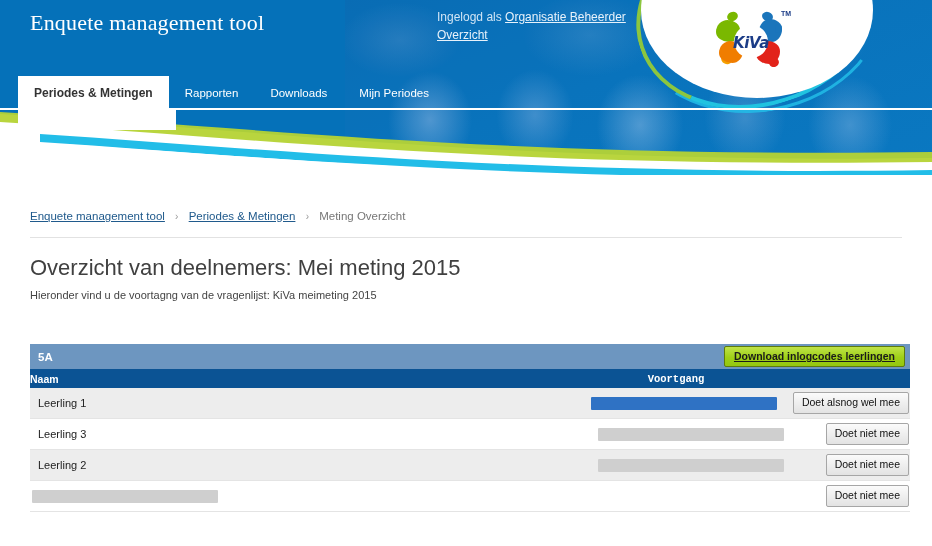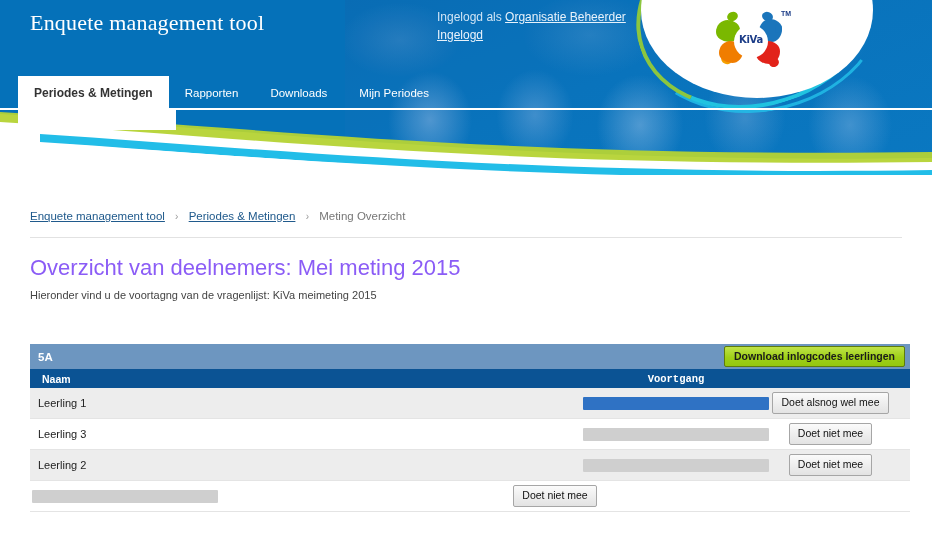--- a/index.html
+++ b/index.html
@@ -81,24 +81,25 @@
     left: 712px; top: 8px;
     width: 78px; height: 66px;
   }
   .kiva-word {
     position: absolute;
     left: 0; top: 26px;
     width: 78px;
     text-align: center;
     font-family: "DejaVu Sans", sans-serif;
     font-weight: bold;
-    font-size: 10px;
+    font-size: 15px;
     color: #1b3c87;
     letter-spacing: -.3px;
     z-index: 6;
+    font-style: italic;
   }
   .kiva-tm {
     position: absolute;
     right: -1px; top: 2px;
     font-size: 7px;
     color: #1b3c87;
     font-weight: bold;
     z-index: 6;
   }
   .blob { position: absolute; }
@@ -206,21 +207,21 @@
   .bc-rule {
     position: absolute;
     left: 30px; top: 62px;
     width: 872px; height: 1px;
     background: #e2e2e2;
   }
   .page-title {
     position: absolute;
     left: 30px; top: 80px;
     font-size: 22px;
-    color: #8b5cf6;
+    color: #404040;
     font-weight: normal;
   }
   .page-sub {
     position: absolute;
     left: 30px; top: 114px;
     font-size: 11px;
     color: #444444;
   }
 
   
@@ -247,40 +248,42 @@
     font-size: 10.5px;
     font-weight: bold;
     color: #1a1a1a;
     background: linear-gradient(#bfe349, #9fd017 55%, #94c70f);
     border: 1px solid #5e7c0c;
     border-radius: 2px;
     padding: 4px 9px;
     cursor: pointer;
     font-family: "Liberation Sans", sans-serif;
     line-height: 1;
+    text-decoration: underline;
   }
   .col-header {
     height: 19px;
     background: #0b5394;
     display: flex;
     align-items: center;
     font-size: 10.5px;
     font-weight: bold;
     color: #ffffff;
   }
-  .col-naam { width: 551px; padding-left: 12px; }
+  .col-naam { width: 551px; padding-left: 0; }
   .col-voortgang { width: 190px; text-align: center; font-family: Liberation Mono, monospace; }
   .col-action { flex: 1; }
 
   .row {
     height: 31px;
     display: flex;
     align-items: center;
     border-bottom: 1px solid #e4e4e4;
     background: #ffffff;
+    gap: 15px;
   }
   .row.alt { background: #ededed; }
   .cell-naam {
     width: 551px;
     padding-left: 8px;
     font-size: 11px;
     color: #222222;
   }
   .cell-voortgang {
     width: 190px;
@@ -294,22 +297,22 @@
     border-radius: 1px;
     overflow: hidden;
   }
   .progress-fill {
     height: 100%;
     background: #2f72c4;
   }
   .cell-action {
     flex: 1;
     display: flex;
-    justify-content: center;
-    padding-right: 20px;
+    justify-content: flex-end;
+    padding-right: 1px;
   }
   .btn-status {
     font-size: 10.5px;
     color: #101010;
     background: linear-gradient(#fbfbfb, #efefef 48%, #e3e3e3);
     border: 1px solid #a6a6a6;
     border-radius: 2px;
     padding: 3px 8px;
     cursor: pointer;
     font-family: "Liberation Sans", sans-serif;
@@ -340,21 +343,21 @@
     <span class="blob blob-body r-body"></span>
     <span class="blob blob-head w-center"></span>
     <span class="kiva-word">KiVa</span>
     <span class="kiva-tm">TM</span>
   </div>
 
   <div class="app-title">Enquete management tool</div>
 
   <div class="login-box">
     <div><span>Ingelogd als </span><a href="#">Organisatie Beheerder</a></div>
-    <div><a href="#">Ingelogd</a></div>
+    <div><a href="#">Overzicht</a></div>
   </div>
 
   <div class="nav-underline"></div>
   <div class="tab-active-skirt"></div>
 
   <div class="nav">
     <div class="tab active"><span>Periodes &amp; Metingen</span></div>
     <div class="tab"><span>Rapporten</span></div>
     <div class="tab"><span>Downloads</span></div>
     <div class="tab"><span>Mijn Periodes</span></div>

